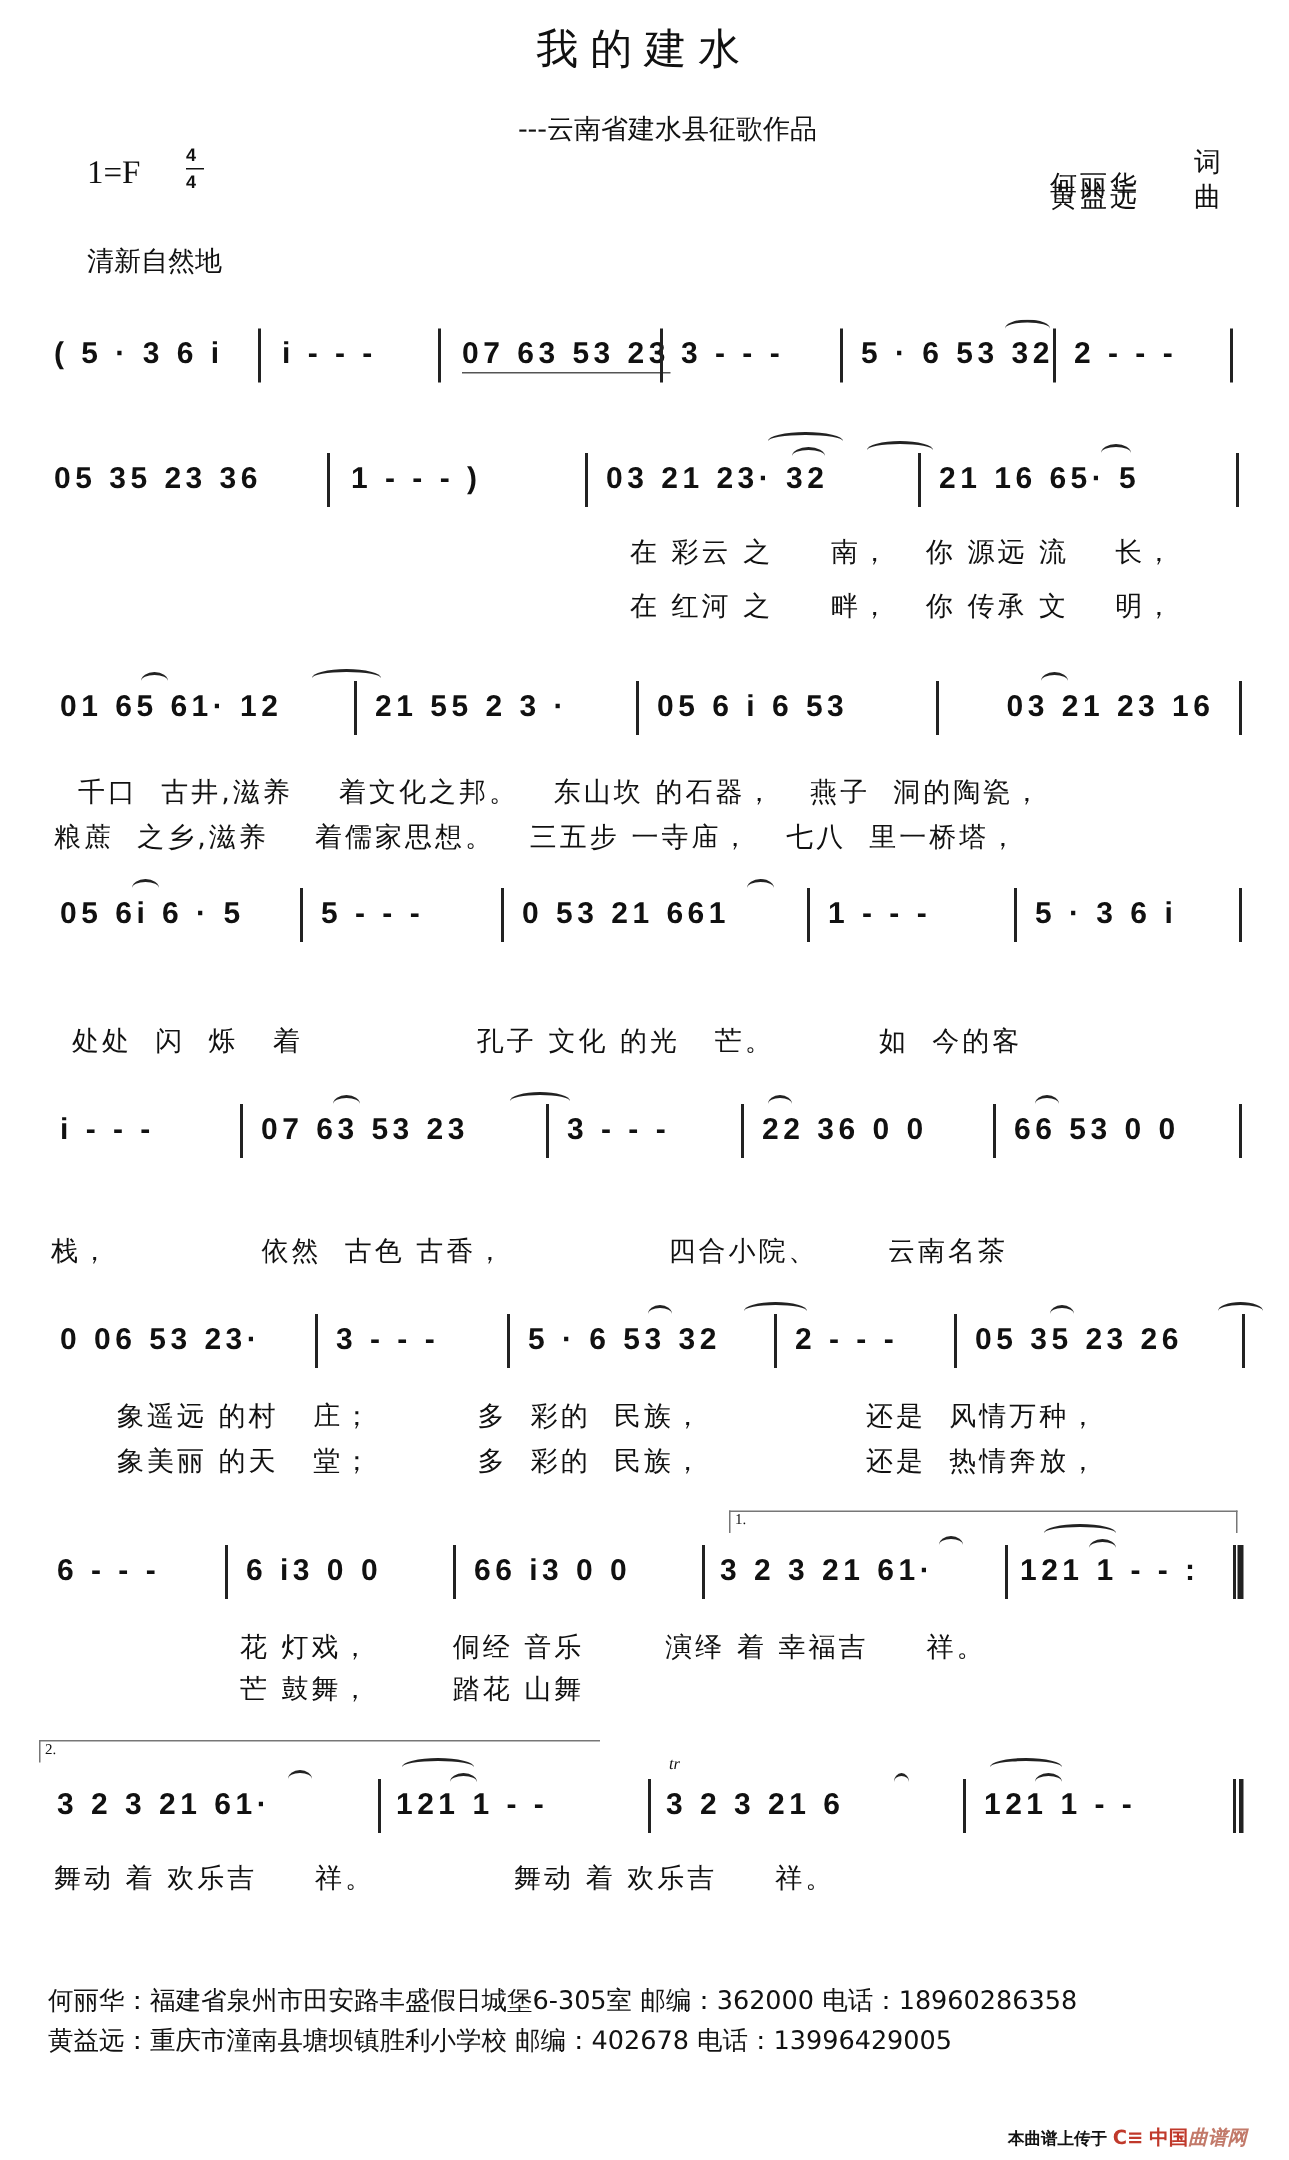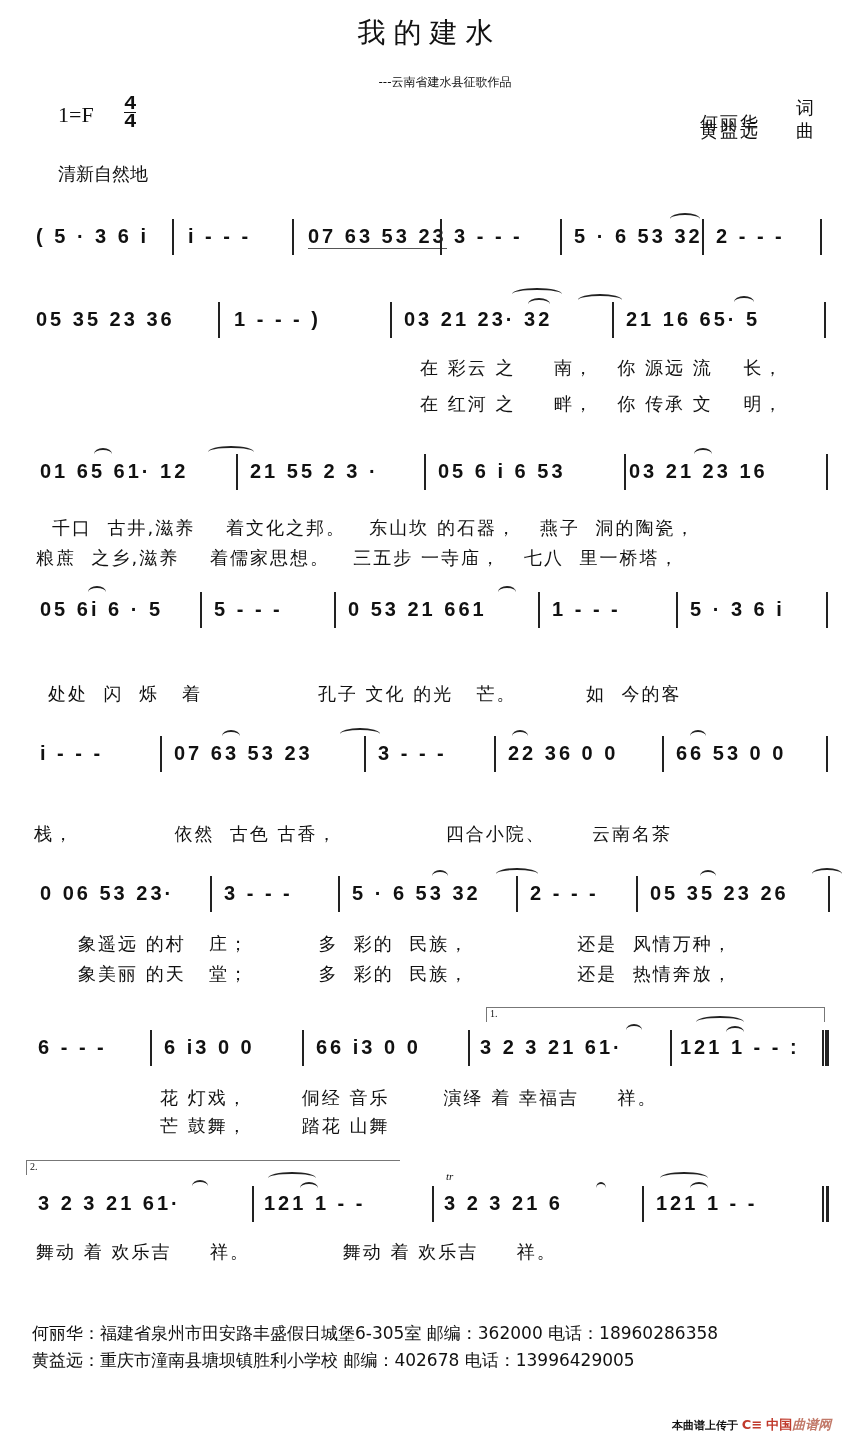--- a/index.html
+++ b/index.html
@@ -1,21 +1,21 @@
 <!DOCTYPE html>
 <html><head>
 <meta charset="utf-8">
 <style>
   html, body { margin:0; padding:0; background:#ffffff; }
   body { width:859px; height:1440px; position:relative; overflow:hidden; color:#111; font-family:"DejaVu Sans", sans-serif; }
   .abs { position:absolute; white-space:nowrap; }
   .title { left:0; width:859px; top:14px; text-align:center; font-size:28px; letter-spacing:8px; }
-  .subtitle { left:0; width:798px; top:74px; text-align:center; font-size:12px; padding-left:92px; box-sizing:border-box; }
+  .subtitle { left:0; width:798px; top:74px; text-align:center; font-size:18px; padding-left:92px; box-sizing:border-box; }
   .key { left:58px; top:102px; font-size:22px; font-family:"Liberation Serif", serif; }
-  .timesig { left:124px; top:96px; font-size:21px; font-weight:bold; text-align:center; line-height:15px; font-family:Liberation Mono, monospace; }
+  .timesig { left:124px; top:96px; font-size:12px; font-weight:bold; line-height:15px; font-family:Liberation Sans, sans-serif; }
   .timesig .ln { display:block; border-top:1.5px solid #111; width:12px; margin:1px auto; }
   .credit { font-size:18px; letter-spacing:2px; }
   .tempo { left:58px; top:162px; font-size:18px; }
 
   .row { position:absolute; left:0; width:859px; height:50px; }
   .notes { position:absolute; top:0; font-family:"Liberation Sans", sans-serif; font-size:20px; font-weight:bold; letter-spacing:3px; white-space:pre; }
   .bar { position:absolute; width:2px; background:#222; height:36px; }
   .dbar { position:absolute; width:7px; height:36px; border-left:2px solid #222; border-right:4px solid #222; box-sizing:border-box; }
   .slur { position:absolute; height:10px; border-top:2px solid #222; border-radius:50% 50% 0 0; }
   .lyric { position:absolute; font-size:18px; white-space:pre; letter-spacing:2px; }
@@ -80,21 +80,21 @@
 
 <div class="row" style="top:460px;">
   <span class="notes" style="left:40px;">01 65 61· 12</span>
   <div class="slur" style="left:94px; top:-12px; width:18px;"></div>
   <div class="slur" style="left:208px; top:-14px; width:46px;"></div>
   <div class="bar" style="left:236px; top:-6px;"></div>
   <span class="notes" style="left:250px;">21 55 2 3 ·</span>
   <div class="bar" style="left:424px; top:-6px;"></div>
   <span class="notes" style="left:438px;">05 6 i 6 53</span>
   <div class="bar" style="left:624px; top:-6px;"></div>
-  <span class="notes" style="left:629px;text-align:right;">03 21 23 16</span>
+  <span class="notes" style="left:671px;text-align:right;">03 21 23 16</span>
   <div class="slur" style="left:694px; top:-12px; width:18px;"></div>
   <div class="bar" style="left:826px; top:-6px;"></div>
   <div class="lyric" style="left:52px; top:56px;">千口  古井,滋养    着文化之邦。   东山坎 的石器，   燕子  洞的陶瓷，</div>
   <div class="lyric" style="left:36px; top:86px;">粮蔗  之乡,滋养    着儒家思想。   三五步 一寺庙，   七八  里一桥塔，</div>
 </div>
 
 <div class="row" style="top:598px;">
   <span class="notes" style="left:40px;">05 6i 6 · 5</span>
   <div class="slur" style="left:88px; top:-12px; width:18px;"></div>
   <div class="bar" style="left:200px; top:-6px;"></div>

